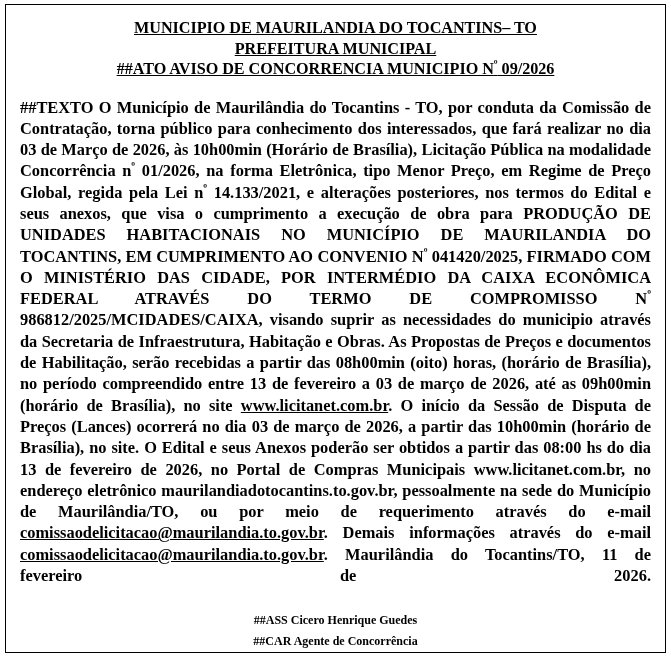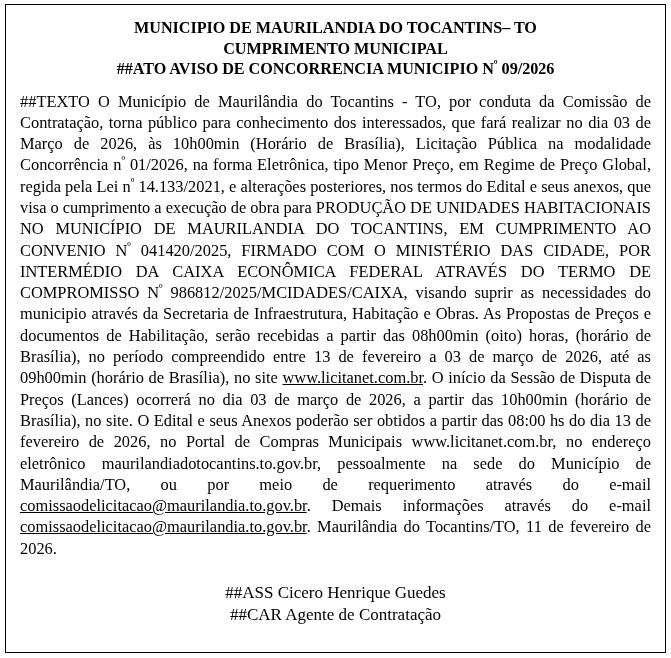--- a/index.html
+++ b/index.html
@@ -32,39 +32,41 @@
     padding: 13px 14px 6px 14px;
   }
 
   
   #doc-header {
     text-align: center;
     font-weight: bold;
     font-size: 16.2px;
     line-height: 20.5px;
     letter-spacing: -0.05px;
+    text-decoration: underline;
   }
   #doc-header .hline {
     display: block;
     white-space: nowrap;
   }
   #doc-header .sup {
     font-size: 11.5px;
     vertical-align: super;
     line-height: 0;
   }
 
   
   #doc-body {
-    margin-top: 11px;
+    margin-top: 17px;
     font-size: 16.4px;
     line-height: 21.3px;
     text-align: justify;
     text-justify: inter-word;
     hyphens: none;
+    font-weight: bold;
   }
   #doc-body .para {
     margin: 0;
     text-align: justify;
   }
   
   #doc-body .para::after {
     content: "";
     display: inline-block;
     width: 100%;
@@ -77,43 +79,44 @@
     font-size: 11.5px;
     vertical-align: super;
     line-height: 0;
   }
   #doc-body .nb { white-space: nowrap; }
 
   
   #doc-signature {
     margin-top: 2px;
     text-align: center;
-    font-size: 17px;
+    font-size: 12px;
     line-height: 21.3px;
+    font-weight: bold;
   }
   #doc-signature .sline {
     display: block;
     white-space: nowrap;
   }
 </style>
 </head>
 <body>
 
 <div id="page">
   <div id="page-border">
 
     <div id="doc-header">
       <span class="hline">MUNICIPIO DE MAURILANDIA DO TOCANTINS– TO</span>
-      <span class="hline">CUMPRIMENTO MUNICIPAL</span>
+      <span class="hline">PREFEITURA MUNICIPAL</span>
       <span class="hline"><span>##ATO AVISO DE CONCORRENCIA MUNICIPIO N</span><span class="sup">º</span><span> 09/2026</span></span>
     </div>
 
     <div id="doc-body">
       <p class="para"><span>##TEXTO O Município de Maurilândia do Tocantins - TO, por conduta da Comissão de Contratação, torna público para conhecimento dos interessados, que fará realizar no dia 03 de Março de 2026, às 10h00min (Horário de Brasília), Licitação Pública na modalidade Concorrência n</span><span class="sup">º</span><span> 01/2026, na forma Eletrônica, tipo Menor Preço, em Regime de Preço Global, regida pela Lei n</span><span class="sup">º</span><span> 14.133/2021, e alterações posteriores, nos termos do Edital e seus anexos, que visa o cumprimento a execução de obra para PRODUÇÃO DE UNIDADES HABITACIONAIS NO MUNICÍPIO DE MAURILANDIA DO TOCANTINS, EM CUMPRIMENTO AO CONVENIO N</span><span class="sup">º</span><span> 041420/2025, FIRMADO COM O MINISTÉRIO DAS CIDADE, POR INTERMÉDIO DA CAIXA ECONÔMICA FEDERAL ATRAVÉS DO TERMO DE COMPROMISSO N</span><span class="sup">º</span><span> 986812/2025/MCIDADES/CAIXA, visando suprir as necessidades do municipio através da Secretaria de Infraestrutura, Habitação e Obras. As Propostas de Preços e documentos de Habilitação, serão recebidas a partir das 08h00min (oito) horas, (horário de Brasília), no período compreendido entre 13 de fevereiro a 03 de março de 2026, até as 09h00min (horário de Brasília), no site </span><u>www.licitanet.com.br</u><span>. O início da Sessão de Disputa de Preços (Lances) ocorrerá no dia 03 de março de 2026, a partir das 10h00min (horário de Brasília), no site. O Edital e seus Anexos poderão ser obtidos a partir das 08:00 hs do dia 13 de fevereiro de 2026, no Portal de Compras Municipais </span><span class="nb">www.licitanet.com.br</span><span>, no endereço eletrônico maurilandiadotocantins.to.gov.br, pessoalmente na sede do Município de Maurilândia/TO, ou por meio de requerimento através do e-mail </span><u>comissaodelicitacao@maurilandia.to.gov.br</u><span>. Demais informações através do e-mail </span><u>comissaodelicitacao@maurilandia.to.gov.br</u><span>. Maurilândia do Tocantins/TO, 11 de fevereiro de 2026.</span></p>
     </div>
 
     <div id="doc-signature">
       <span class="sline">##ASS Cicero Henrique Guedes</span>
-      <span class="sline">##CAR Agente de Contratação</span>
+      <span class="sline">##CAR Agente de Concorrência</span>
     </div>
 
   </div>
 </div>
 
 </body></html>

